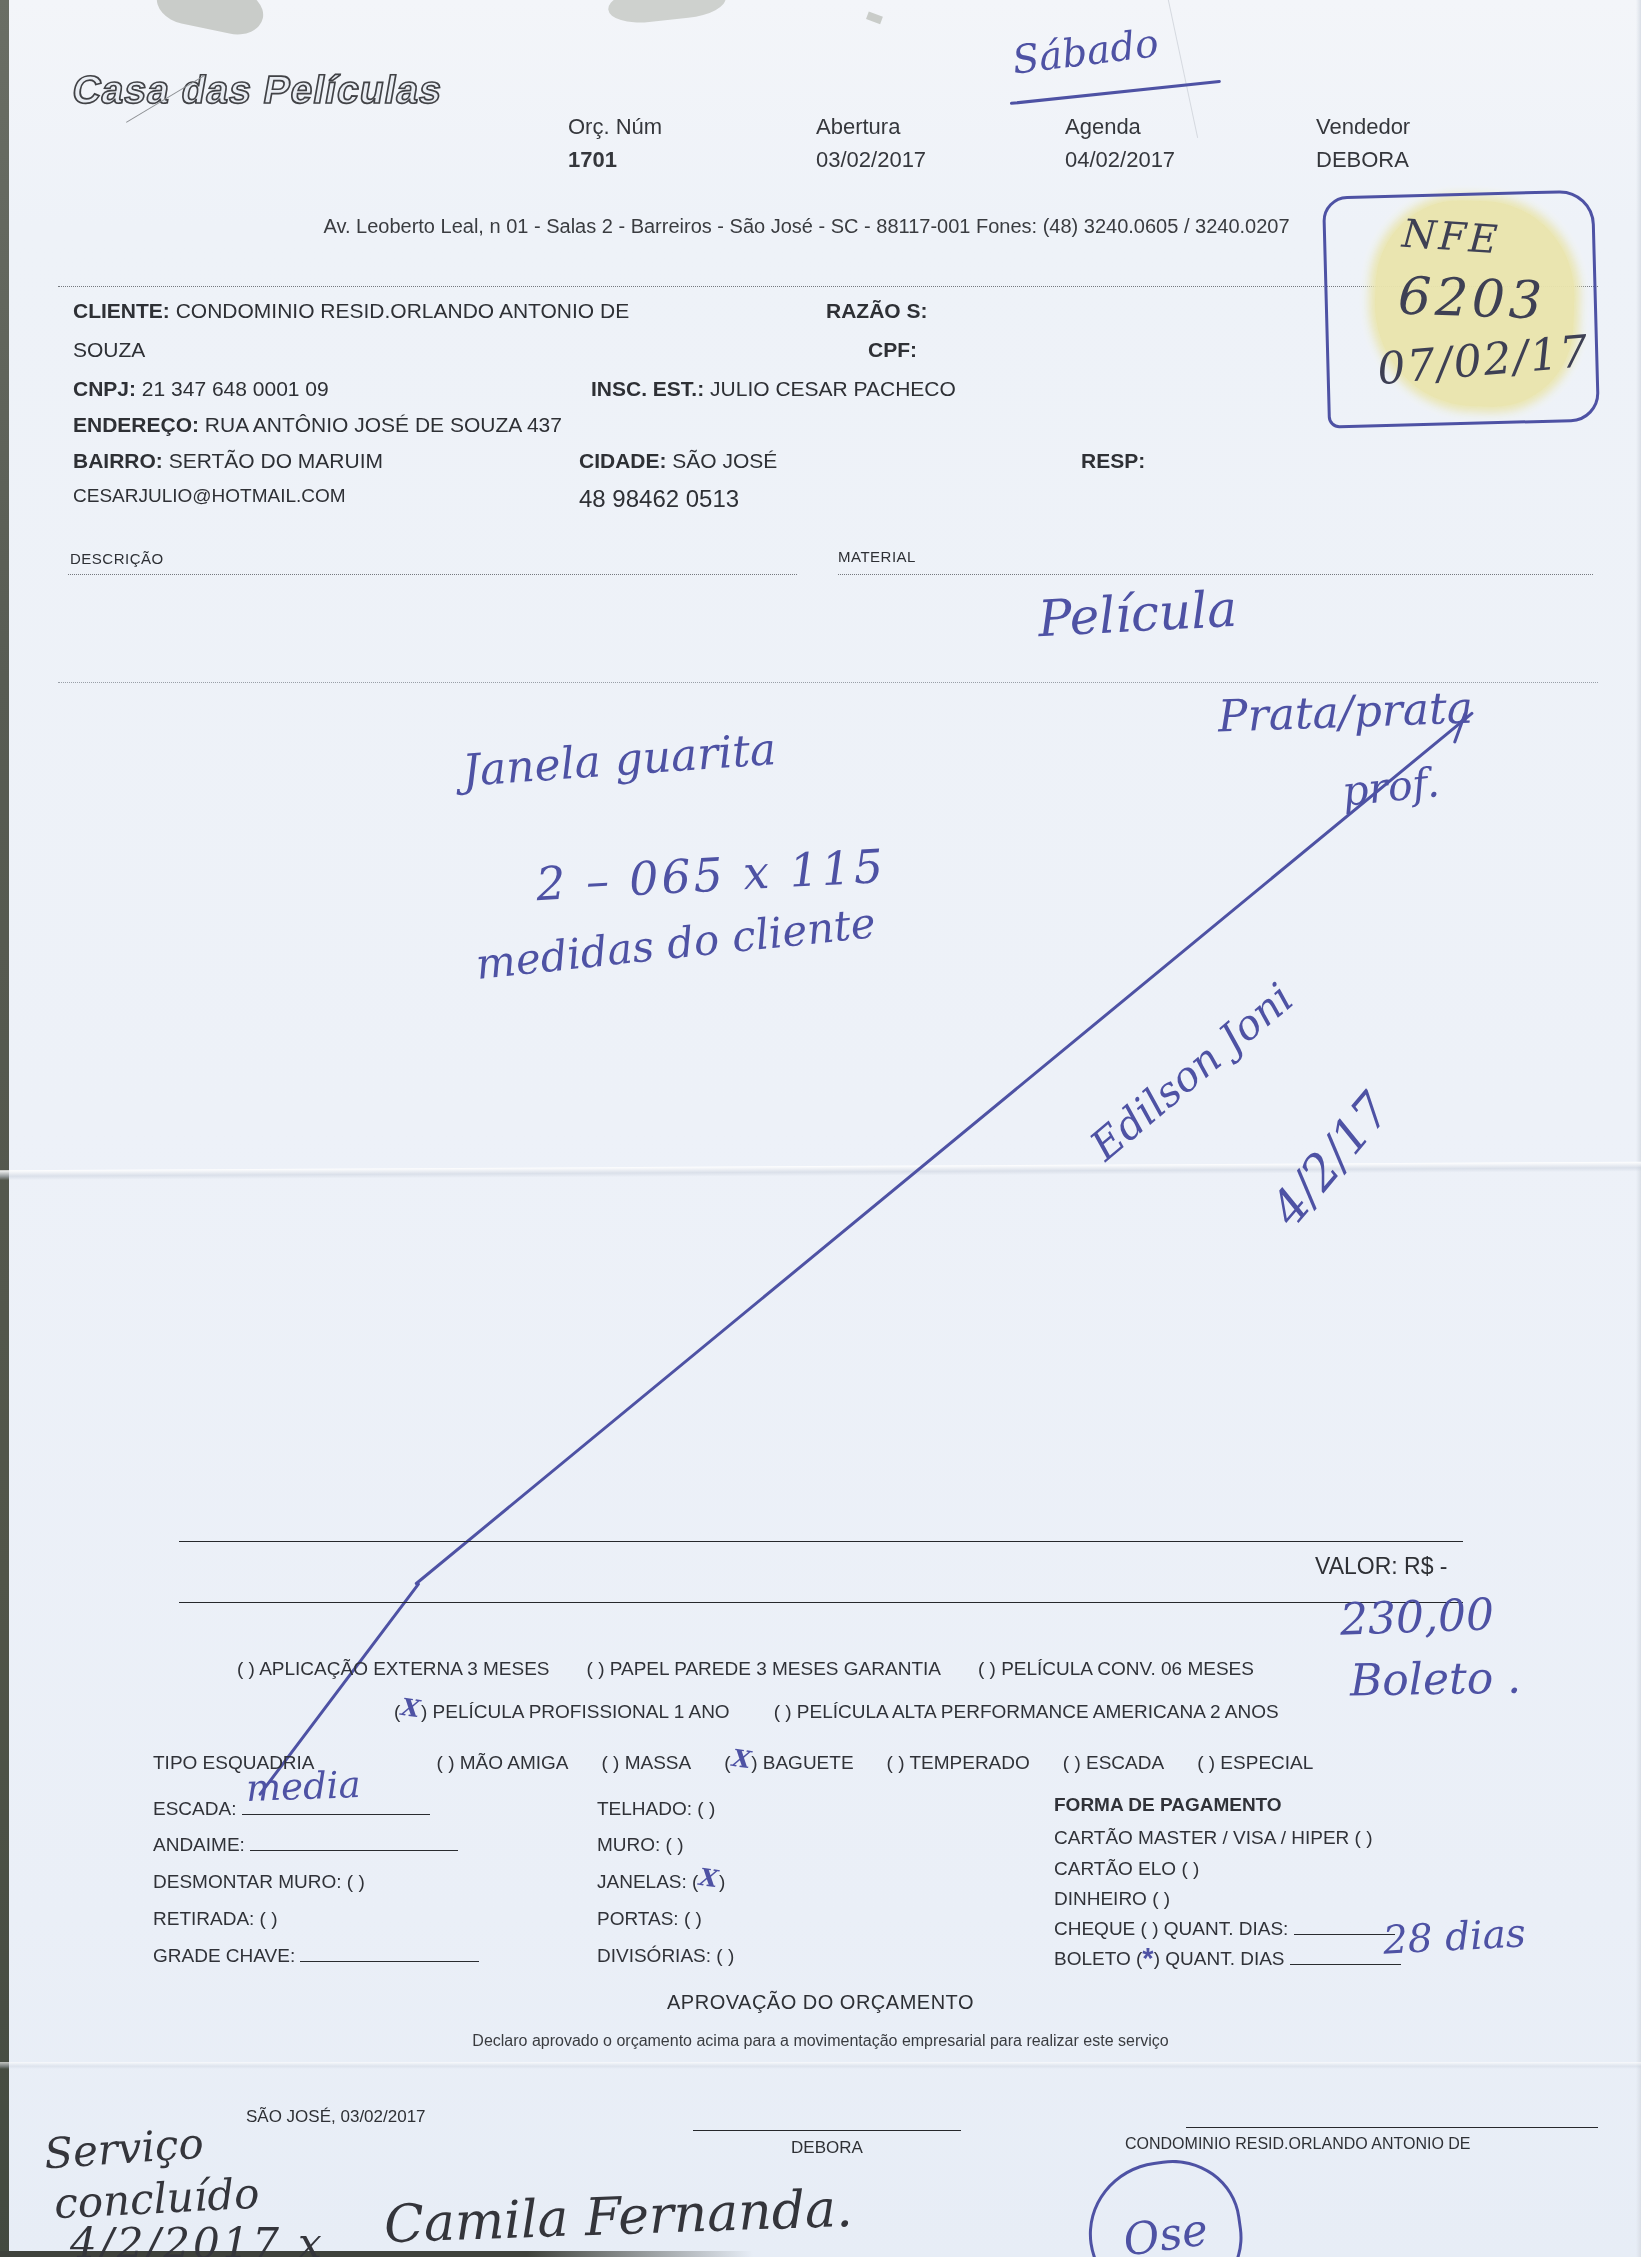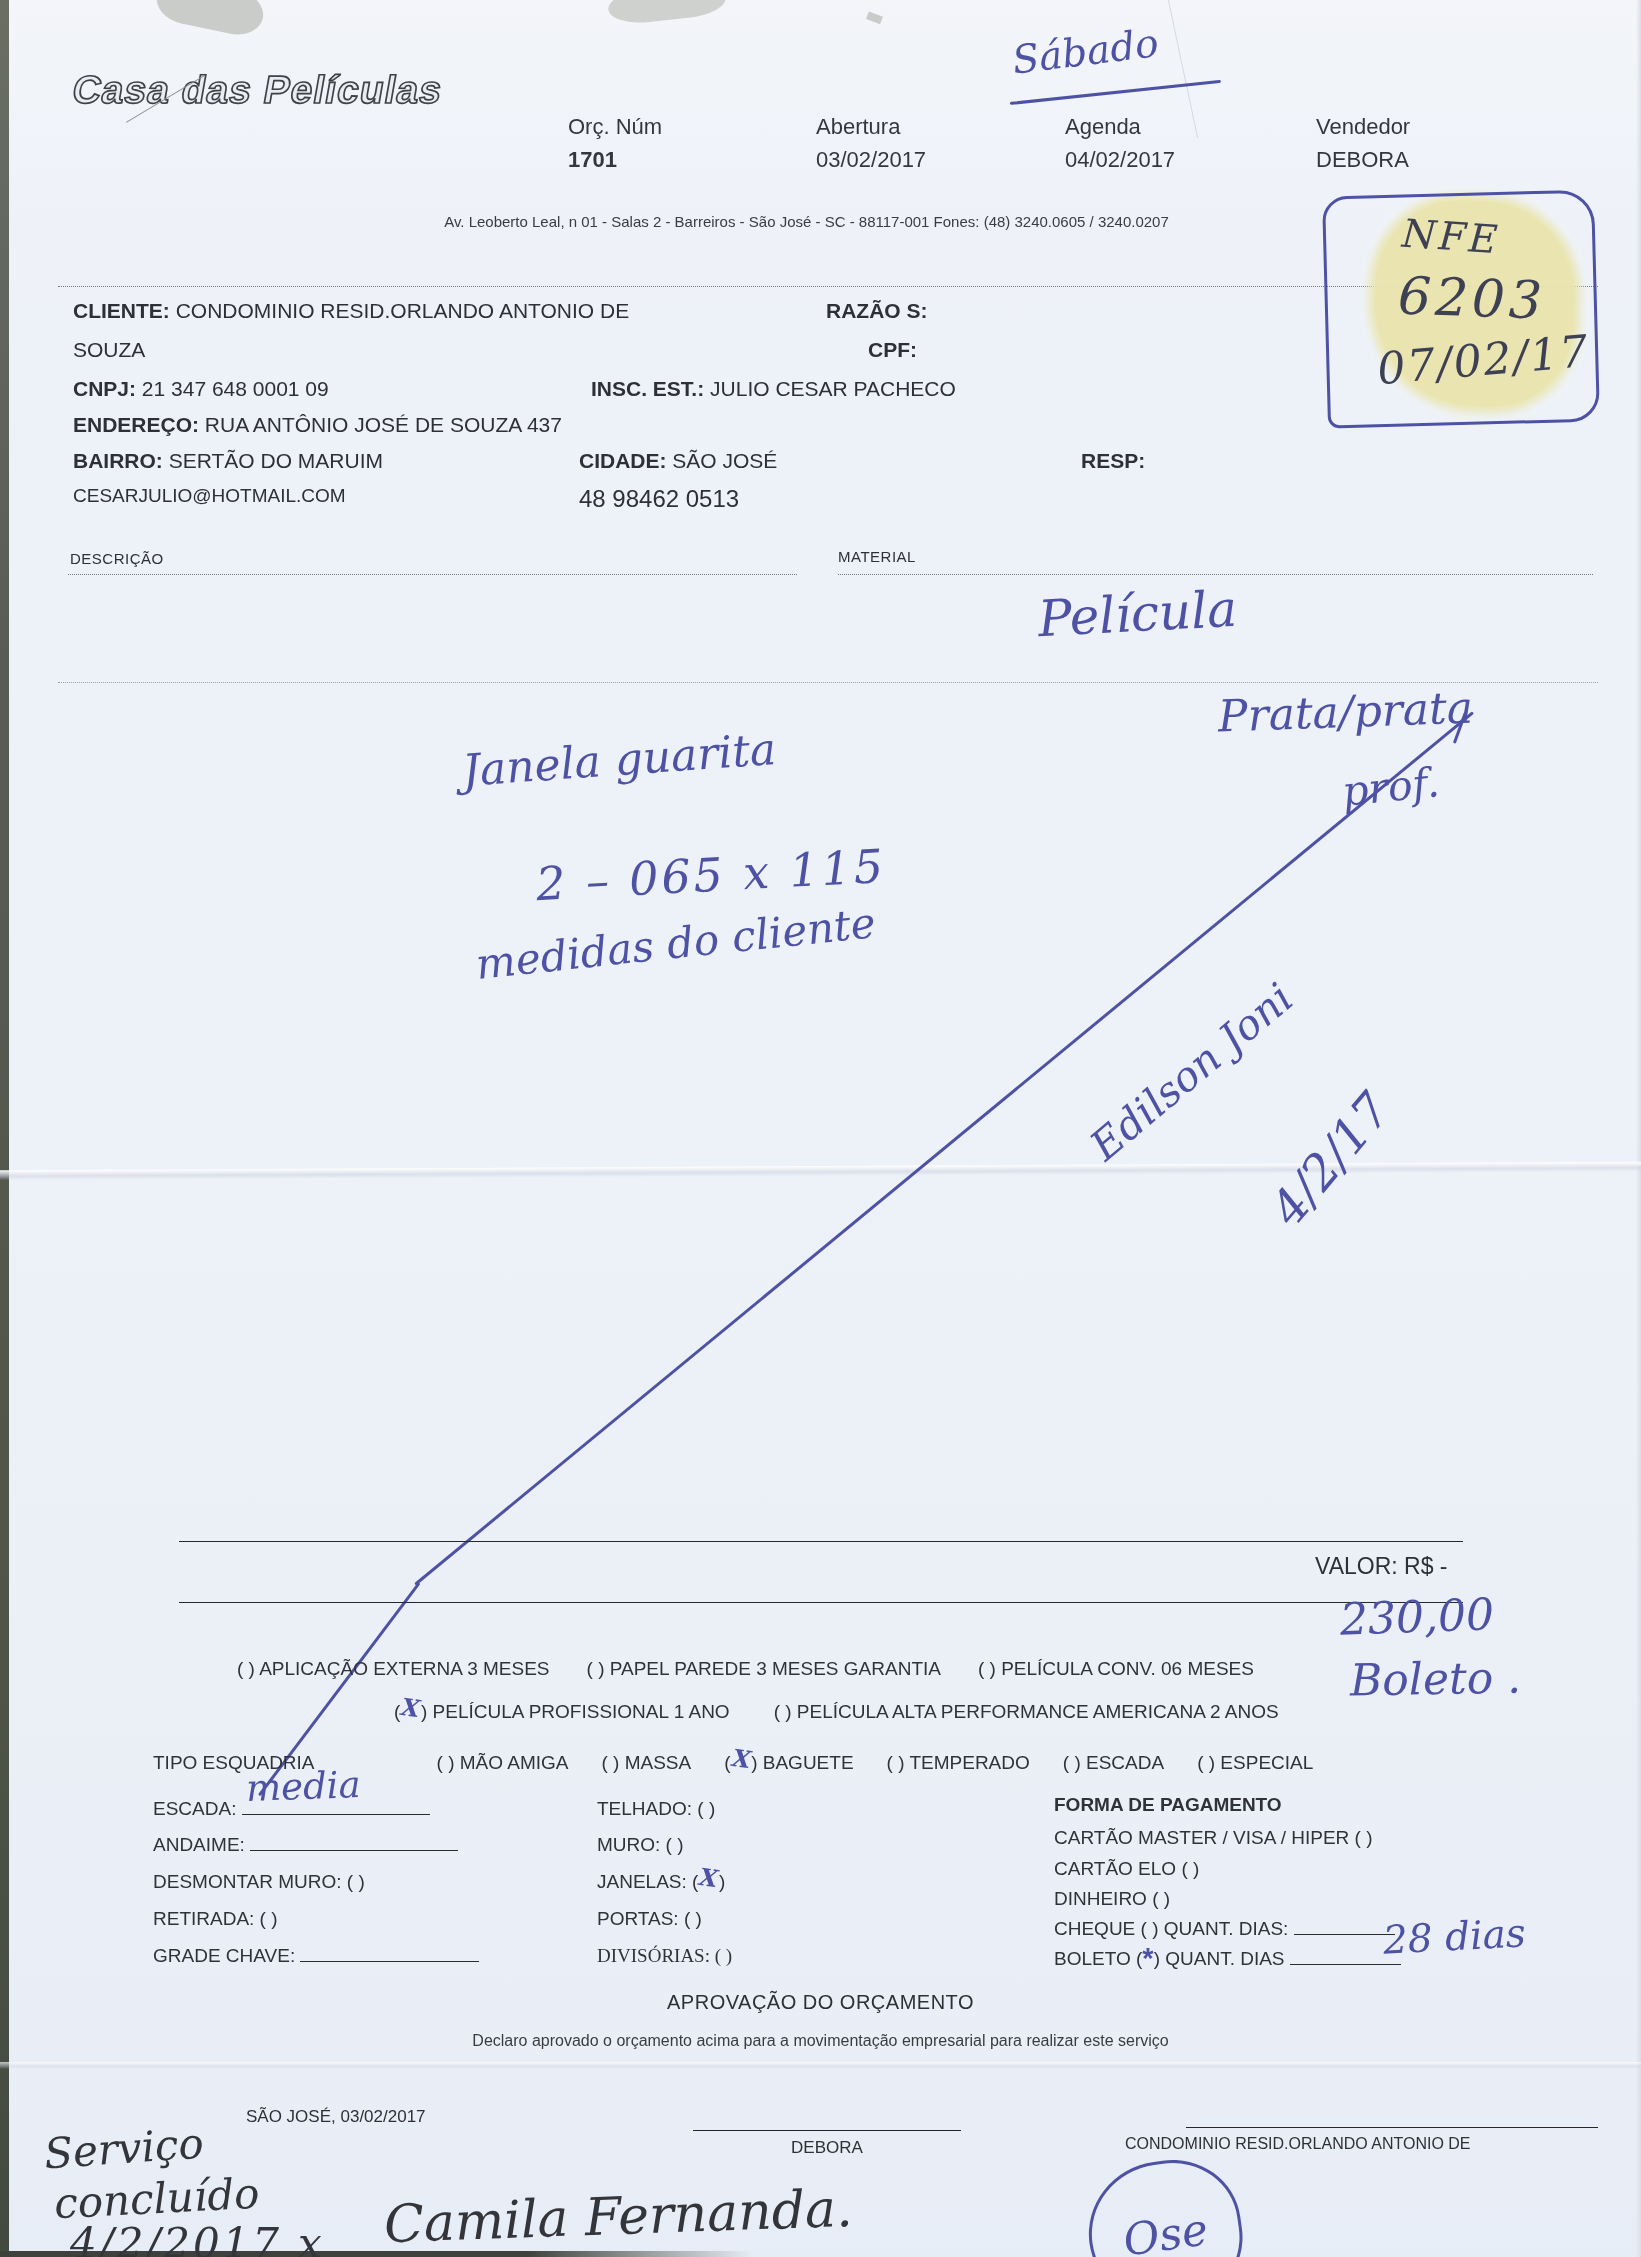--- a/index.html
+++ b/index.html
@@ -1,21 +1,21 @@
 <!DOCTYPE html>
 <html><head>
 <meta charset="utf-8">
 <style>
   html,body{margin:0;padding:0;background:#d8dbe0;}
   .page{position:relative;width:1641px;height:2257px;overflow:hidden;
         background:linear-gradient(180deg,#f3f5f9 0%,#eef2f8 10%,#edf1f8 50%,#eaeff7 85%,#e7edf6 100%);
         font-family:"Liberation Sans",sans-serif;color:#2e3035;}
   .abs{position:absolute;white-space:nowrap;}
   .b{font-weight:bold;}
-  .small{font-size:15px;color:#3a3c40;}
+  .small{font-size:20px;color:#3a3c40;}
   
   .hw{position:absolute;font-family:"DejaVu Serif",cursive;font-style:italic;color:#4e52a4;white-space:nowrap;}
   .hwd{color:#3e4054;}
   .hwb{color:#34353b;}
   .xmark{font-family:"DejaVu Serif",cursive;font-style:italic;font-weight:bold;color:#4e52a4;
          display:inline-block;transform:rotate(8deg) translateY(-1.9px);font-size:24px;line-height:0;margin:0 1px;}
   .star{color:#4e52a4;font-size:29px;font-weight:bold;display:inline-block;transform:translateY(2.9px);line-height:0;}
   
   .rule{position:absolute;height:0;}
   .dot{border-top:1.9px dotted #75797f;}
@@ -192,21 +192,21 @@
     <span>GRADE CHAVE:</span>
     <span class="uline" style="width:179px;"></span>
   </div>
 
   <div class="col-item" style="left:597px;top:1798px;">TELHADO: ( )</div>
   <div class="col-item" style="left:597px;top:1834px;">MURO: ( )</div>
   <div class="col-item" style="left:597px;top:1871px;">
     <span>JANELAS: (</span><span class="xmark">X</span><span>)</span>
   </div>
   <div class="col-item" style="left:597px;top:1908px;">PORTAS: ( )</div>
-  <div class="col-item" style="left:597px;top:1945px;font-family:Liberation Serif, serif;">DIVISÓRIAS: ( )</div>
+  <div class="col-item" style="left:597px;top:1945px;">DIVISÓRIAS: ( )</div>
 
   <div class="col-item b" style="left:1054px;top:1794px;">FORMA DE PAGAMENTO</div>
   <div class="col-item" style="left:1054px;top:1827px;">CARTÃO MASTER / VISA / HIPER (  )</div>
   <div class="col-item" style="left:1054px;top:1858px;">CARTÃO ELO (  )</div>
   <div class="col-item" style="left:1054px;top:1888px;">DINHEIRO (  )</div>
   <div class="col-item" style="left:1054px;top:1918px;">
     <span>CHEQUE  (  )  QUANT. DIAS:</span>
     <span class="uline" style="width:101px;"></span>
   </div>
   <div class="col-item" style="left:1054px;top:1948px;">

